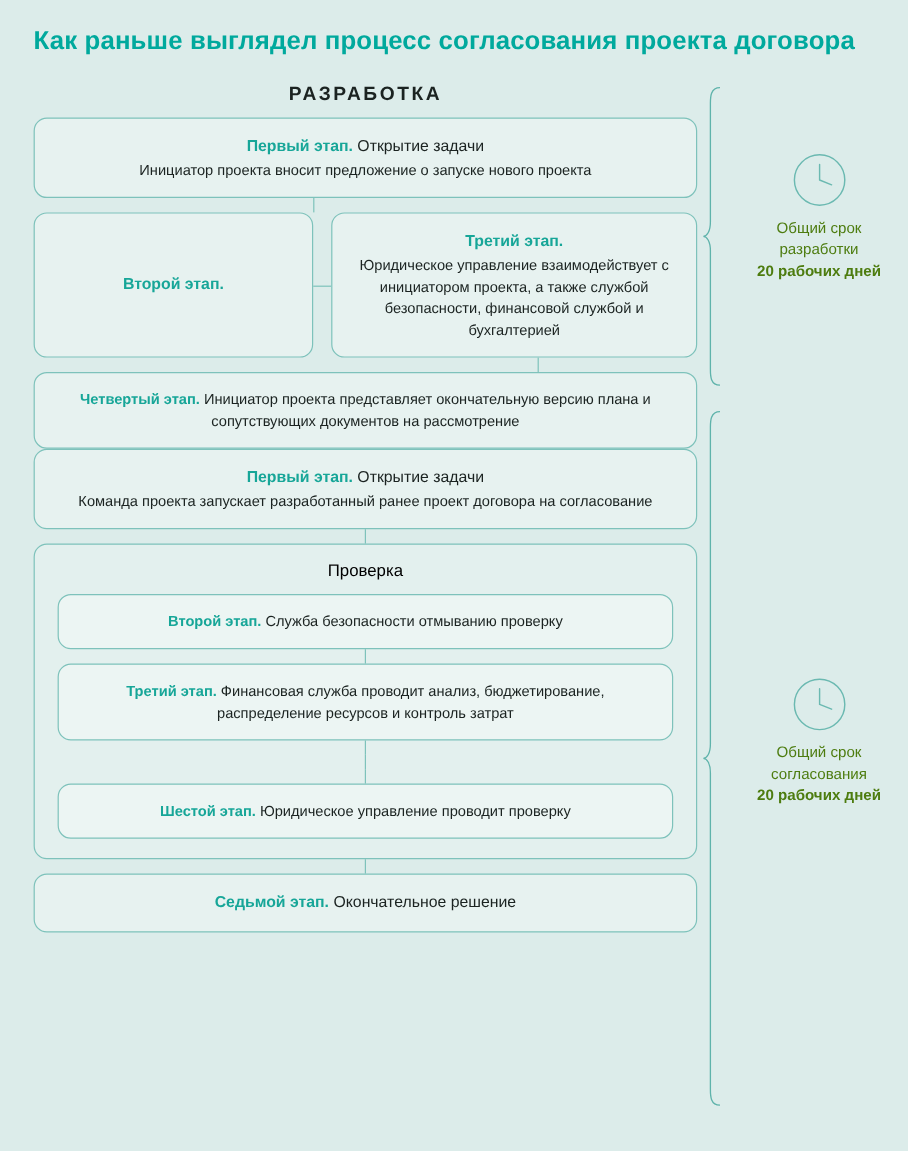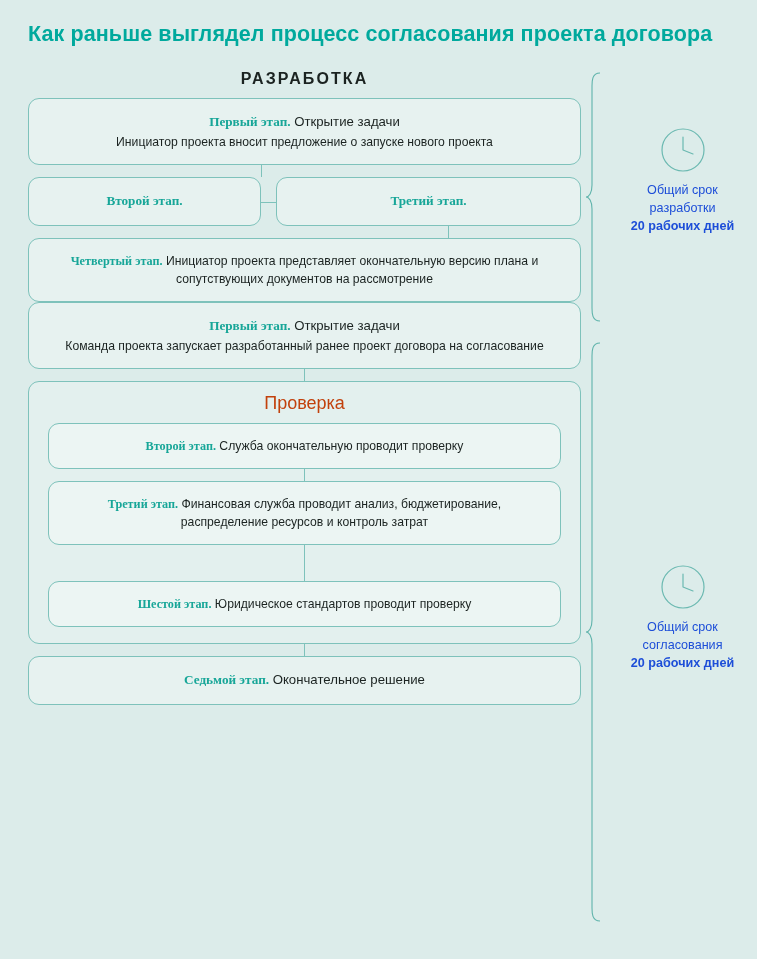--- a/index.html
+++ b/index.html
@@ -66,21 +66,20 @@
     font-size: 12.2px;
     line-height: 18px;
     color: #1b2321;
   }
   .box.light {
     background: #ecf5f3;
   }
   .box .lead {
     color: #17a698;
     font-weight: bold;
-    font-family: Liberation Serif, serif;
   }
   .box .head {
     display: block;
     font-size: 13.2px;
     line-height: 20px;
     margin-bottom: 1px;
   }
   .box .head .lead { font-size: 13.2px; }
 
   
@@ -126,23 +125,23 @@
   
   .group {
     box-sizing: border-box;
     border: 1px solid #7ec2bb;
     border-radius: 11px;
     background: #e3f0ee;
     padding: 11px 19px 16px 19px;
   }
   .group-title {
     text-align: center;
-    font-size: 18px;
+    font-size: 14px;
     line-height: 20px;
-    color: #c2410c;
+    color: #000000;
     margin-bottom: 10px;
   }
 
   
   .rail {
     position: absolute;
     left: 586px;
     width: 171px;
   }
   .brace {
@@ -156,21 +155,21 @@
     width: 149px;
     text-align: center;
   }
   .clock {
     display: block;
     margin: 0 auto 8px auto;
   }
   .rail-line {
     font-size: 12.6px;
     line-height: 18px;
-    color: #1d4ed8;
+    color: #4d7c0f;
   }
   .rail-line.bold { font-weight: bold; }
 </style>
 </head>
 <body>
 
 <div class="page">
 
   <div class="title">Как раньше выглядел процесс согласования проекта договора</div>
 
@@ -190,20 +189,21 @@
     <div class="row">
       <div class="col-a">
         <div class="box" style="height:100%;display:flex;flex-direction:column;justify-content:center;">
           <span class="head"><span class="lead">Второй этап.</span><span></span></span>
         </div>
       </div>
       <div class="hconn"></div>
       <div class="col-b">
         <div class="box">
           <span class="head"><span class="lead">Третий этап.</span><span></span></span>
+          <span>Юридическое управление взаимодействует с инициатором проекта, а также службой безопасности, финансовой службой и бухгалтерией</span>
         </div>
       </div>
     </div>
 
     <div class="stub-wrap">
       <div class="stub" style="left:420px;"></div>
     </div>
 
     <div class="box">
       <span><span class="lead">Четвертый этап.</span><span> Инициатор проекта представляет окончательную версию плана и сопутствующих документов на рассмотрение</span></span>
@@ -214,35 +214,35 @@
       <span class="head"><span class="lead">Первый этап.</span><span> Открытие задачи</span></span>
       <span>Команда проекта запускает разработанный ранее проект договора на согласование</span>
     </div>
 
     <div class="vline"></div>
 
     <div class="group">
       <div class="group-title">Проверка</div>
 
       <div class="box light">
-        <span><span class="lead">Второй этап.</span><span> Служба окончательную проводит проверку</span></span>
+        <span><span class="lead">Второй этап.</span><span> Служба безопасности отмыванию проверку</span></span>
       </div>
       <div class="vline"></div>
 
       <div class="box light">
         <span><span class="lead">Третий этап.</span><span> Финансовая служба проводит анализ, бюджетирование, распределение ресурсов и контроль затрат</span></span>
       </div>
       <div class="vline"></div>
 
       <div class="vline"></div>
 
       <div class="vline"></div>
 
       <div class="box light">
-        <span><span class="lead">Шестой этап.</span><span> Юридическое стандартов проводит проверку</span></span>
+        <span><span class="lead">Шестой этап.</span><span> Юридическое управление проводит проверку</span></span>
       </div>
     </div>
 
     <div class="vline"></div>
 
     <div class="box">
       <span class="head"><span class="lead">Седьмой этап.</span><span> Окончательное решение</span></span>
 
     </div>
 

